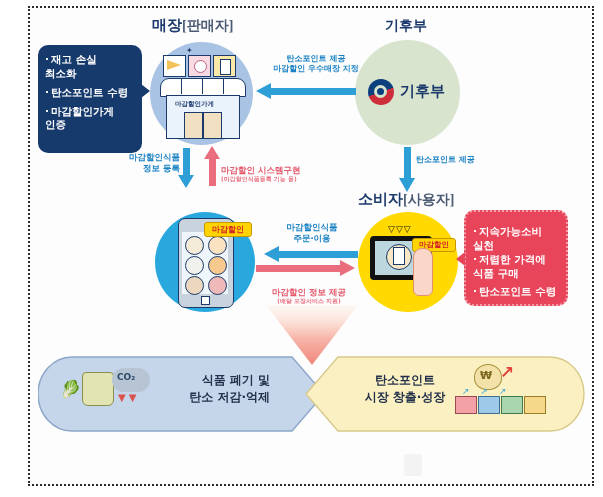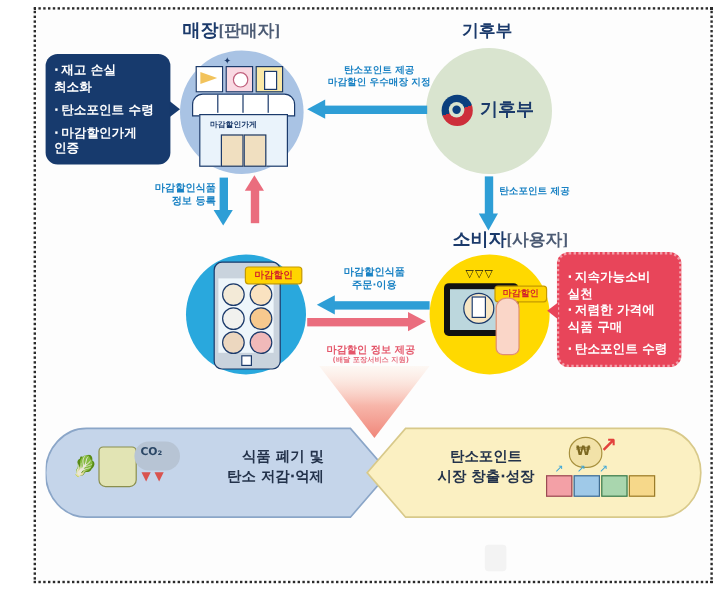--- a/index.html
+++ b/index.html
@@ -51,21 +51,21 @@
   <div class="topbg"></div>
   <div class="frame"></div>
 
   <div class="title" style="left:152px;top:16px;font-size:15px;">
     <span>매장</span><span class="brk" style="font-size:14px;">[판매자]</span>
   </div>
 
   <div class="title" style="left:385px;top:17px;font-size:14px;">기후부</div>
 
 
-  <div class="title" style="left:377px;top:190px;font-size:15px;">
+  <div class="title" style="left:358px;top:190px;font-size:15px;">
     <span>소비자</span><span class="brk" style="font-size:14px;">[사용자]</span>
   </div>
 
   <div class="circle" style="left:150px;top:42px;width:103px;height:103px;background:#a9c3e4;"></div>
 
   <div style="position:absolute;left:163px;top:55px;width:21px;height:20px;background:#fff;border:1.3px solid #1b3a6b;">
     <div style="position:absolute;left:3px;top:4px;width:0;height:0;border-left:14px solid #f2c35c;border-top:5px solid transparent;border-bottom:5px solid transparent;"></div>
   </div>
   <div style="position:absolute;left:188px;top:55px;width:21px;height:20px;background:#f9d9e2;border:1.3px solid #1b3a6b;">
     <div style="position:absolute;left:5px;top:4px;width:11px;height:11px;border-radius:50%;background:#fff;border:1.3px solid #c0607d;"></div>
@@ -108,21 +108,21 @@
 
   <div class="circle" style="left:358px;top:212px;width:100px;height:100px;background:#ffd900;"></div>
   <div style="position:absolute;left:370px;top:236px;width:62px;height:44px;background:#111;border-radius:4px;"></div>
   <div style="position:absolute;left:375px;top:241px;width:52px;height:34px;background:#bcd7dd;"></div>
   <div style="position:absolute;left:386px;top:244px;width:24px;height:24px;border-radius:50%;background:#f7e6c4;border:1.2px solid #1b3a6b;"></div>
   <div style="position:absolute;left:393px;top:247px;width:10px;height:16px;background:#fff;border:1.2px solid #1b3a6b;"></div>
   <div class="badge" style="left:412px;top:238px;width:42px;height:12px;font-size:7.5px;line-height:12px;">마감할인</div>
   <div style="position:absolute;left:413px;top:248px;width:18px;height:46px;background:#fad6c8;border:1.4px solid #e08f72;border-radius:9px 9px 6px 6px;"></div>
   <div style="position:absolute;left:388px;top:224px;font-size:9px;color:#111;letter-spacing:1px;">▽▽▽</div>
 
-  <div class="callout navybox" style="left:38px;top:45px;width:104px;height:92px;padding:8px 7px;font-size:10.5px;">
+  <div class="callout navybox" style="left:38px;top:45px;width:104px;height:108px;padding:8px 7px;font-size:10.5px;">
     <span class="li">재고 손실
 최소화</span>
     <span class="li" style="margin-top:5px;">탄소포인트 수령</span>
     <span class="li" style="margin-top:5px;">마감할인가게
 인증</span>
   </div>
   <div style="position:absolute;left:141px;top:84px;width:0;height:0;
               border-left:9px solid #173a6d;border-top:7px solid transparent;border-bottom:7px solid transparent;"></div>
 
   <div class="callout redbox" style="left:464px;top:210px;width:104px;height:96px;padding:8px 7px;font-size:10.5px;">
@@ -144,20 +144,24 @@
   <div class="head" style="left:399px;top:178px;border-top:14px solid #2e9ed6;border-left:8.5px solid transparent;border-right:8.5px solid transparent;"></div>
   <div class="alabel lblue" style="left:416px;top:155px;font-size:8px;">탄소포인트 제공</div>
 
   <div class="arrow ablue" style="left:183px;top:148px;width:7px;height:28px;"></div>
   <div class="head" style="left:178px;top:175px;border-top:13px solid #2e9ed6;border-left:8.5px solid transparent;border-right:8.5px solid transparent;"></div>
   <div class="alabel lblue" style="left:114px;top:152px;font-size:8.5px;text-align:right;width:66px;">마감할인식품
 정보 등록</div>
 
   <div class="arrow apink" style="left:209px;top:158px;width:7px;height:28px;"></div>
   <div class="head" style="left:204px;top:146px;border-bottom:13px solid #ea6d7e;border-left:8.5px solid transparent;border-right:8.5px solid transparent;"></div>
+  <div class="alabel lpink" style="left:221px;top:154px;font-size:8.5px;">
+    <span>마감할인 시스템구현</span>
+    <span class="sub">(마감할인식품등록 기능 등)</span>
+  </div>
 
   <div class="arrow ablue" style="left:278px;top:251px;width:80px;height:7px;"></div>
   <div class="head" style="left:264px;top:246px;border-right:15px solid #2e9ed6;border-top:8.5px solid transparent;border-bottom:8.5px solid transparent;"></div>
   <div class="alabel lblue" style="left:272px;top:222px;font-size:8.5px;text-align:center;width:80px;">마감할인식품
 주문·이용</div>
 
   <div class="arrow apink" style="left:256px;top:265px;width:86px;height:7px;"></div>
   <div class="head" style="left:340px;top:260px;border-left:15px solid #ea6d7e;border-top:8.5px solid transparent;border-bottom:8.5px solid transparent;"></div>
   <div class="alabel lpink" style="left:261px;top:276px;font-size:8.5px;text-align:center;width:96px;">
     <span>마감할인 정보 제공</span>

